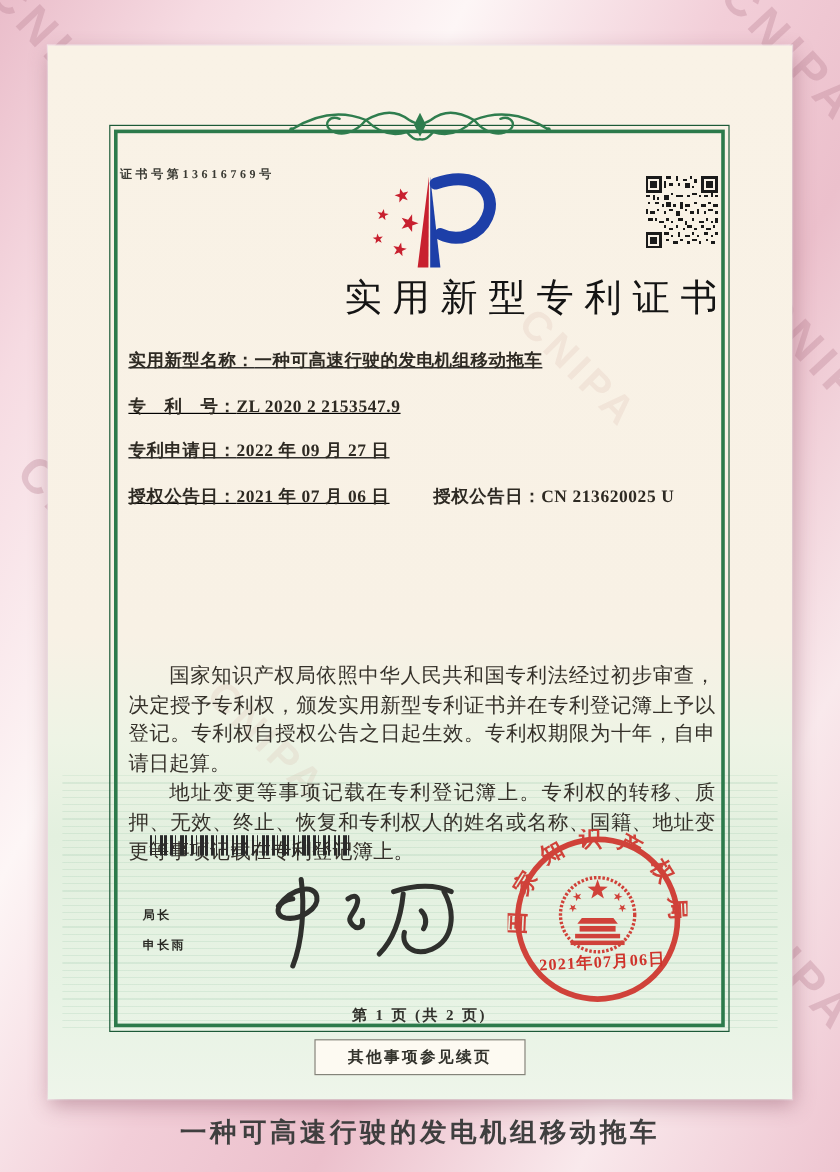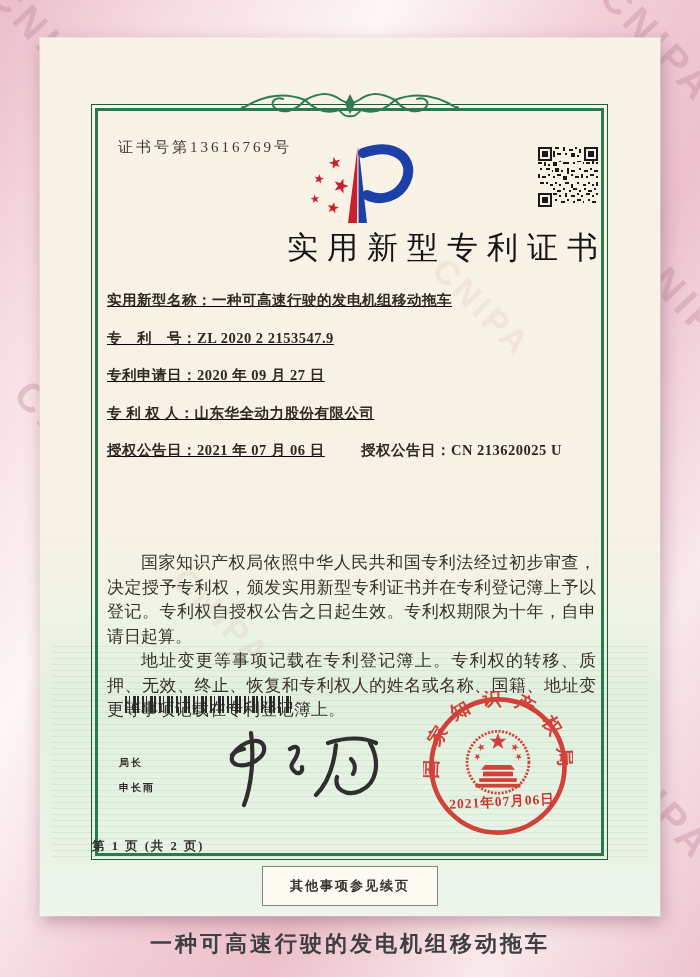--- a/index.html
+++ b/index.html
@@ -37,22 +37,22 @@
   }
 
   .frame-outer {
     position:absolute; left:51px; top:66px; width:517px; height:756px;
     border:1px solid #1c5a38;
   }
   .frame-inner { position:absolute; inset:3px; border:3px solid #2c7a4b; pointer-events:none; }
   .ornament { position:absolute; top:-21px; left:50%; transform:translateX(-50%); }
 
   .cert-no {
-    position:absolute; left:26px; top:33px;
-    font-size:15px; font-weight:400; letter-spacing:3px; color:#3a3a33;
+    position:absolute; left:8px; top:33px;
+    font-size:10px; font-weight:700; letter-spacing:3px; color:#3a3a33;
   }
   .logo { position:absolute; left:209px; top:36px; }
   .qr { position:absolute; left:444px; top:40px; width:64px; height:64px; }
 
   .title {
     position:absolute; top:122px; width:100%; text-align:right;
     font-size:31px; font-weight:normal; letter-spacing:9px; color:#141414;
   }
 
   .fields { position:absolute; left:15px; right:14px; top:186px;text-decoration:underline; }
@@ -83,26 +83,26 @@
   .signature { position:absolute; left:112px; top:620px; }
 
   .seal { position:absolute; left:331px; top:586px; width:150px; height:150px; opacity:0.92; }
   .seal-date {
     position:absolute; left:330px; top:688px; width:160px; text-align:center;
     font-size:13.5px; font-weight:bold; color:#cf342c; letter-spacing:1px;
     transform:rotate(-3deg);
   }
 
   .page-info {
-    position:absolute; top:733px; width:100%; 
+    position:absolute; top:733px; width:100%; text-align:center;
     font-size:12.5px; font-weight:bold; letter-spacing:2px; color:#30302b;
   }
 
   .cont-box {
-    position:absolute; left:222px; top:828px; width:176px; height:40px;
+    position:absolute; left:222px; top:828px; width:176px; height:30px;
     background:#fdfaf2; border:1px solid #84847a;
     display:flex; align-items:center; justify-content:center;
     font-size:13px; font-weight:bold; letter-spacing:2px; color:#33332d;
   }
 
   .caption {
     position:absolute; top:929px; width:100%; text-align:center;
     font-family:"Liberation Sans","DejaVu Sans",sans-serif;
     font-size:22px; font-weight:bold; letter-spacing:3px; color:#3f3f3f;
   }
@@ -262,24 +262,21 @@
       <div class="title">实用新型专利证书</div>
 
       <div class="fields">
         <div class="field-row">
           <span>实用新型名称：</span><span>一种可高速行驶的发电机组移动拖车</span>
         </div>
         <div class="field-row">
           <span>专　利　号：</span><span>ZL 2020 2 2153547.9</span>
         </div>
         <div class="field-row">
-          <span>专利申请日：</span><span>2020 年 09 月 27 日</span>
-        </div>
-        <div class="field-row">
-          <span>专 利 权 人：</span><span>山东华全动力股份有限公司</span>
+          <span>专利申请日：</span><span>2022 年 09 月 27 日</span>
         </div>
         <div class="field-row grant-row">
           <span><span>授权公告日：</span><span>2021 年 07 月 06 日</span></span>
           <span class="grant-no"><span>授权公告日：</span><span>CN 213620025 U</span></span>
         </div>
       </div>
 
       <div class="paras">
         <p>国家知识产权局依照中华人民共和国专利法经过初步审查，决定授予专利权，颁发实用新型专利证书并在专利登记簿上予以登记。专利权自授权公告之日起生效。专利权期限为十年，自申请日起算。</p>
         <p>地址变更等事项记载在专利登记簿上。专利权的转移、质押、无效、终止、恢复和专利权人的姓名或名称、国籍、地址变更等事项记载在专利登记簿上。</p>

